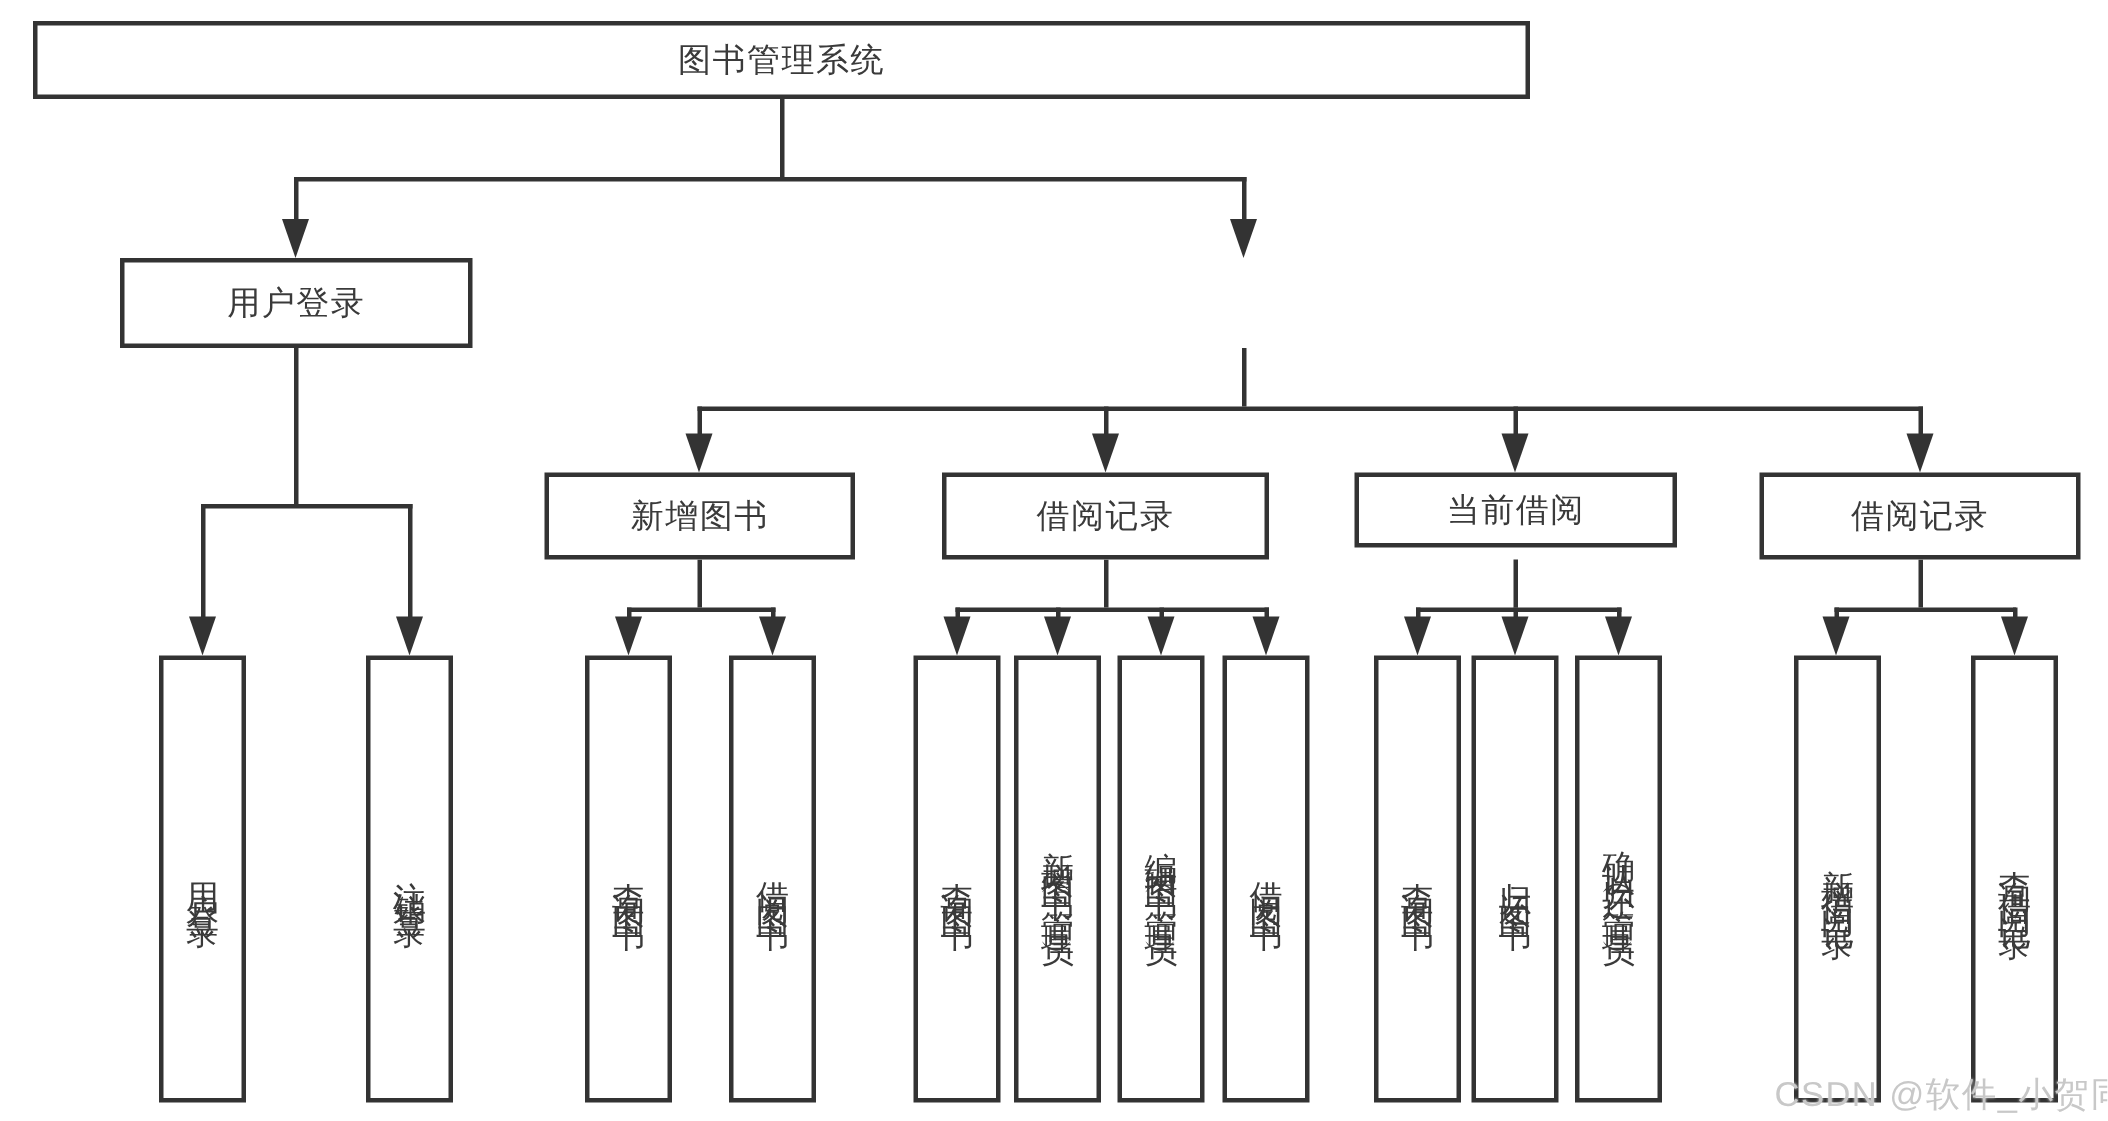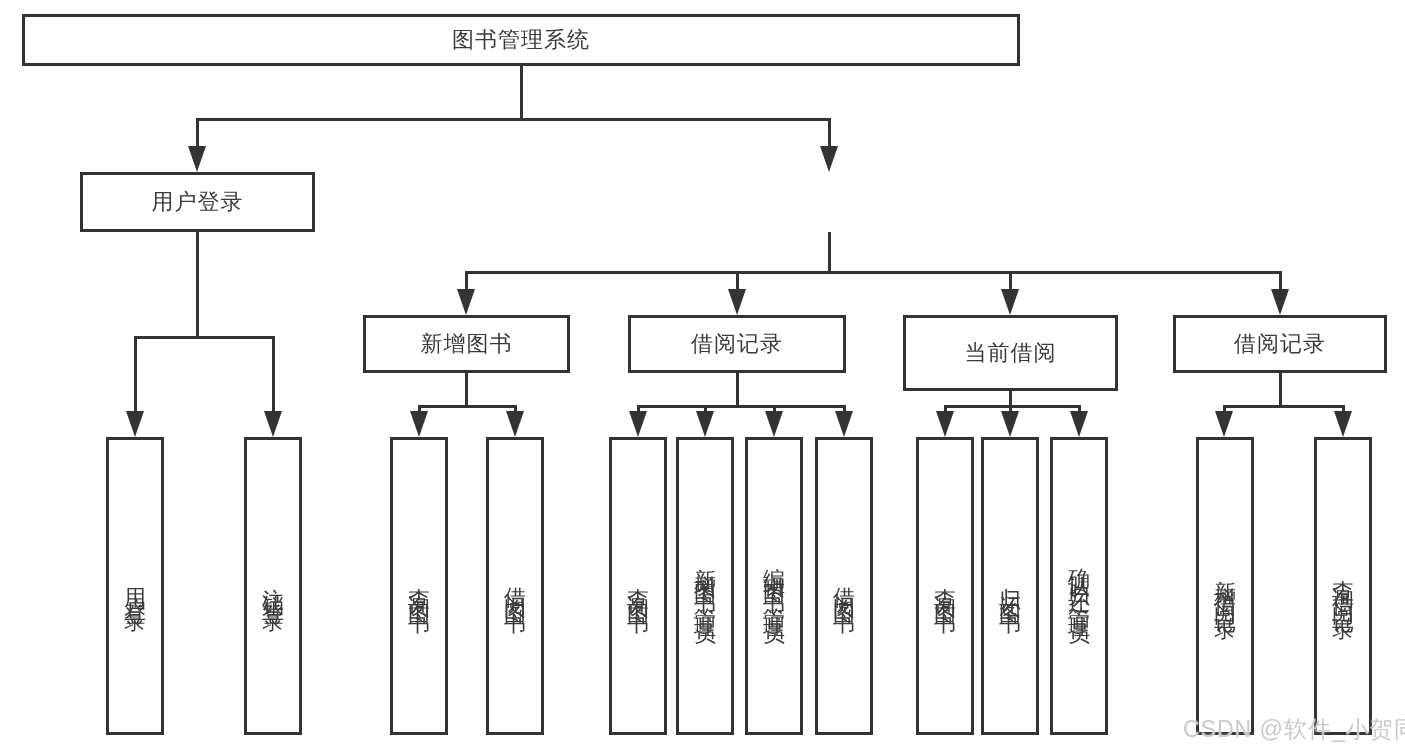--- a/index.html
+++ b/index.html
@@ -113,21 +113,21 @@
 
   <div class="box" style="left:22px;top:14px;width:998px;height:52px;">图书管理系统</div>
 
   <div class="box" style="left:80px;top:172px;width:235px;height:60px;">用户登录</div>
 
 
   <div class="box" style="left:363px;top:315px;width:207px;height:58px;">新增图书</div>
 
   <div class="box" style="left:628px;top:315px;width:218px;height:58px;">借阅记录</div>
 
-  <div class="box" style="left:903px;top:315px;width:215px;height:76px;">当前借阅</div>
+  <div class="box" style="left:903px;top:315px;width:215px;height:50px;">当前借阅</div>
 
   <div class="box" style="left:1173px;top:315px;width:214px;height:58px;">借阅记录</div>
 
   <div class="box vbox" style="left:106px;top:437px;width:58px;height:298px;">用户登录</div>
   <div class="box vbox" style="left:244px;top:437px;width:58px;height:298px;">注销登录</div>
 
   <div class="box vbox" style="left:390px;top:437px;width:58px;height:298px;">查询图书</div>
   <div class="box vbox" style="left:486px;top:437px;width:58px;height:298px;">借阅图书</div>
 
   <div class="box vbox" style="left:609px;top:437px;width:58px;height:298px;">查询图书</div>

